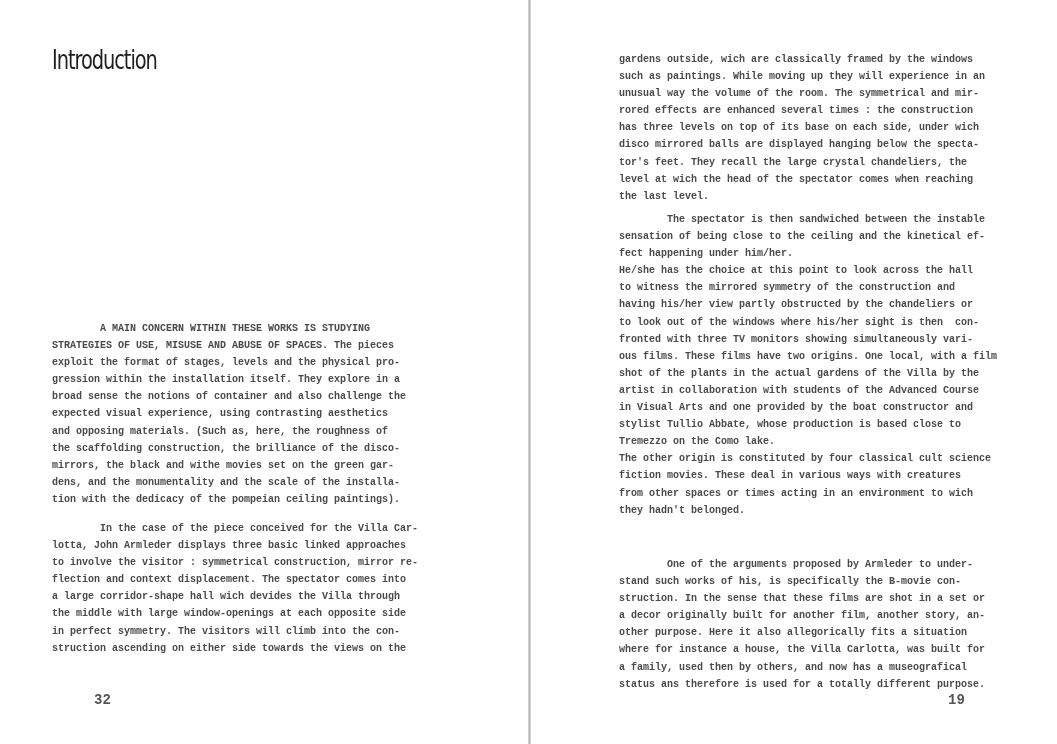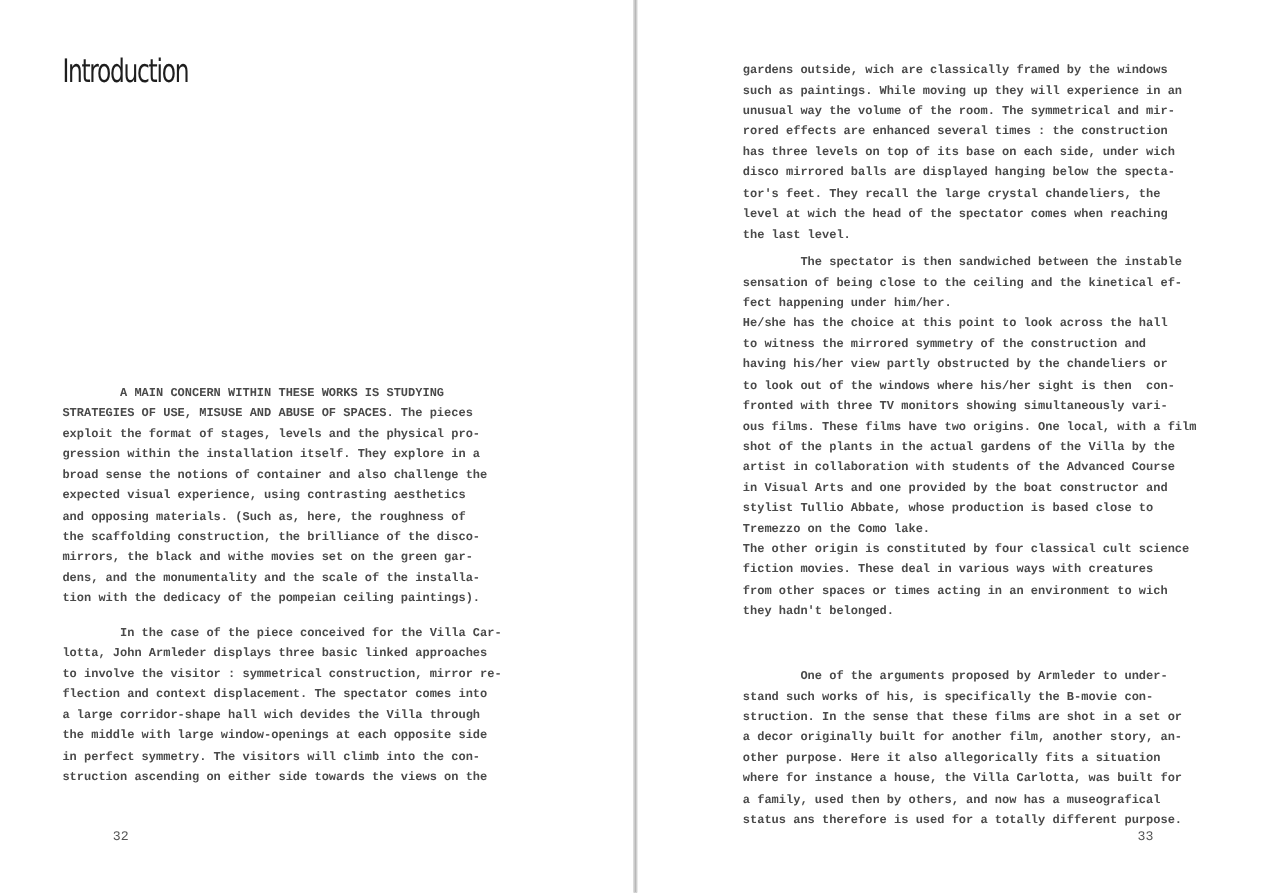--- a/index.html
+++ b/index.html
@@ -21,21 +21,21 @@
     color: #1e1e1e; letter-spacing: -1.5px; transform: scaleX(0.72); transform-origin: left top;
     margin: 0;
   }
   .text {
     position: absolute; font-size: 10px; line-height: 17.1px; margin: 0; white-space: pre;
     color: #4a4a4a;
     font-weight: bold;
   }
   .col-left { left: 52px; width: 390px; }
   .col-right { left: 619px; width: 390px; }
-  .pagenum { position: absolute; top: 692px; font-size: 11px; color: #555; }
+  .pagenum { position: absolute; top: 692px; font-size: 14px; color: #555; font-weight: bold; }
 </style>
 </head>
 <body>
 
 <div class="page page-left">
   <h1 class="title">Introduction</h1>
   <p class="text col-left" style="top:320px;">        A MAIN CONCERN WITHIN THESE WORKS IS STUDYING
 STRATEGIES OF USE, MISUSE AND ABUSE OF SPACES. The pieces
 exploit the format of stages, levels and the physical pro-
 gression within the installation itself. They explore in a
@@ -89,13 +89,13 @@
 from other spaces or times acting in an environment to wich
 they hadn't belonged.</p>
 <p class="text col-right" style="top:556px;">        One of the arguments proposed by Armleder to under-
 stand such works of his, is specifically the B-movie con-
 struction. In the sense that these films are shot in a set or
 a decor originally built for another film, another story, an-
 other purpose. Here it also allegorically fits a situation
 where for instance a house, the Villa Carlotta, was built for
 a family, used then by others, and now has a museografical
 status ans therefore is used for a totally different purpose.</p>
-<div class="pagenum" style="left:948px;">33</div>
+<div class="pagenum" style="left:948px;">19</div>
 
 </body></html>

